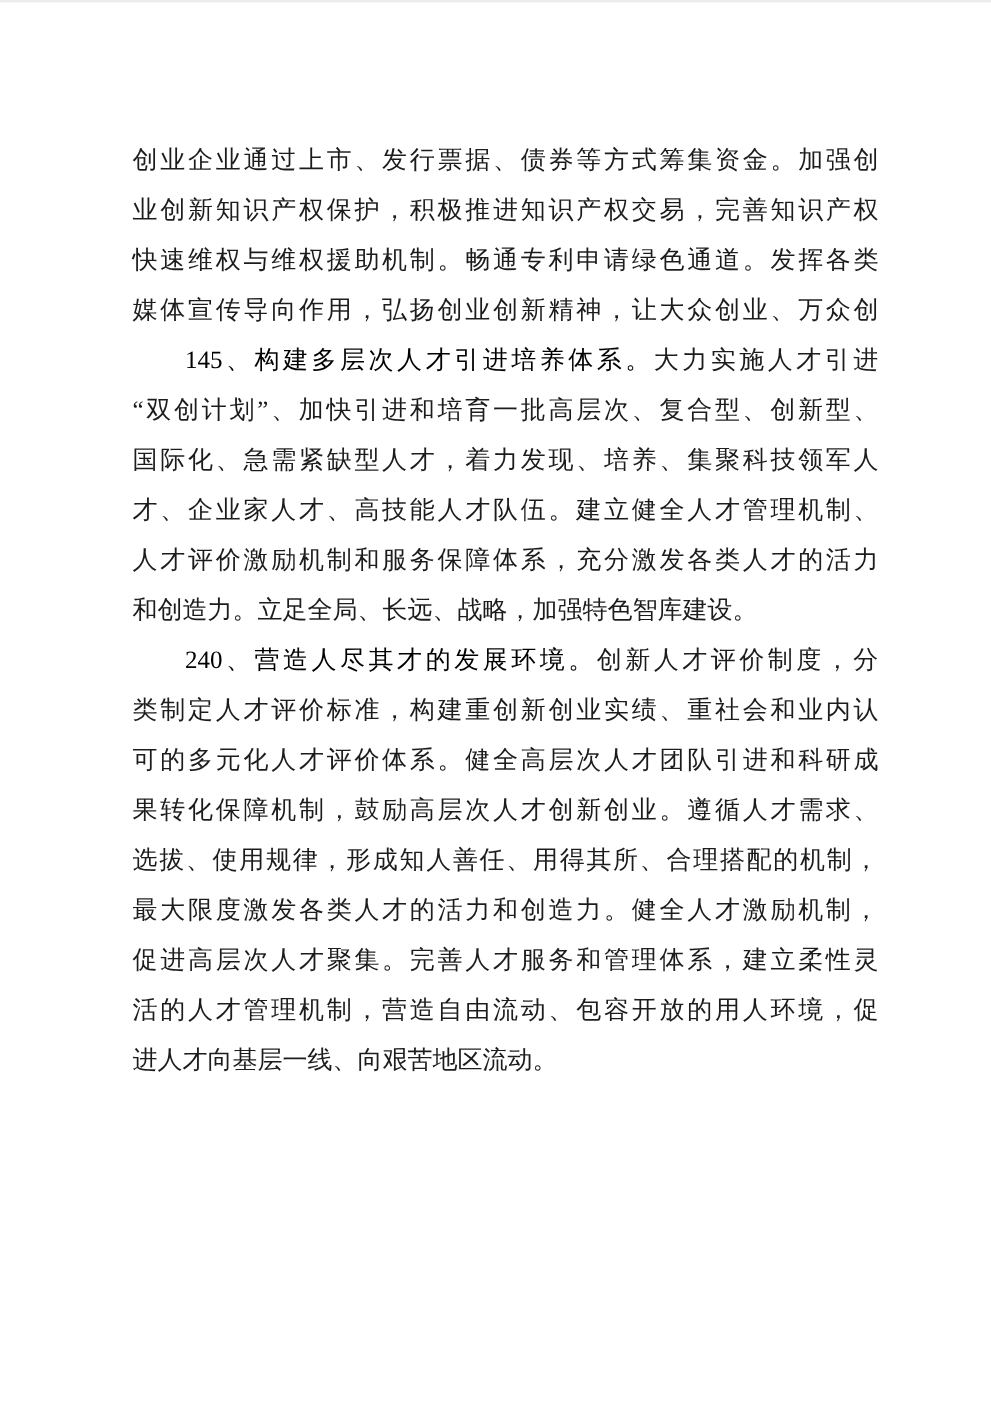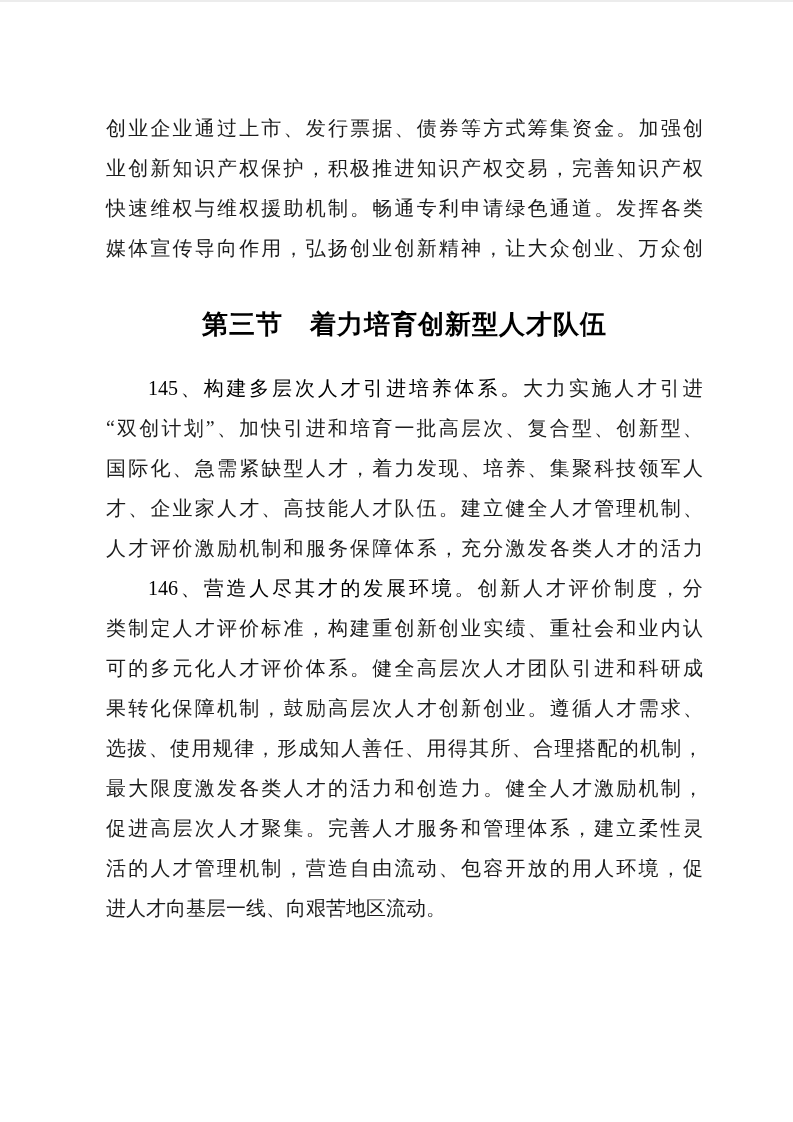--- a/index.html
+++ b/index.html
@@ -176,21 +176,20 @@
           <span class="tok">众</span>
           <span class="tok">创</span>
           <span class="tok">业</span>
           <span class="tok">、</span>
           <span class="tok">万</span>
           <span class="tok">众</span>
           <span class="tok">创</span>
         </div>
       </div>
 
-    <h2 class="section-heading">第三节　着力培育创新型人才队伍</h2>
 
     <div class="paragraph">
         <div class="line justify indent">
           <span class="tok bold">145</span>
           <span class="tok bold">、</span>
           <span class="tok bold">构</span>
           <span class="tok bold">建</span>
           <span class="tok bold">多</span>
           <span class="tok bold">层</span>
           <span class="tok bold">次</span>
@@ -322,25 +321,26 @@
           <span class="tok">激</span>
           <span class="tok">发</span>
           <span class="tok">各</span>
           <span class="tok">类</span>
           <span class="tok">人</span>
           <span class="tok">才</span>
           <span class="tok">的</span>
           <span class="tok">活</span>
           <span class="tok">力</span>
         </div>
+        <div class="line"><span class="">和创造力。立足全局、长远、战略，加强特色智库建设。</span></div>
       </div>
 
     <div class="paragraph">
         <div class="line justify indent">
-          <span class="tok bold">146</span>
+          <span class="tok bold">240</span>
           <span class="tok bold">、</span>
           <span class="tok bold">营</span>
           <span class="tok bold">造</span>
           <span class="tok bold">人</span>
           <span class="tok bold">尽</span>
           <span class="tok bold">其</span>
           <span class="tok bold">才</span>
           <span class="tok bold">的</span>
           <span class="tok bold">发</span>
           <span class="tok bold">展</span>

